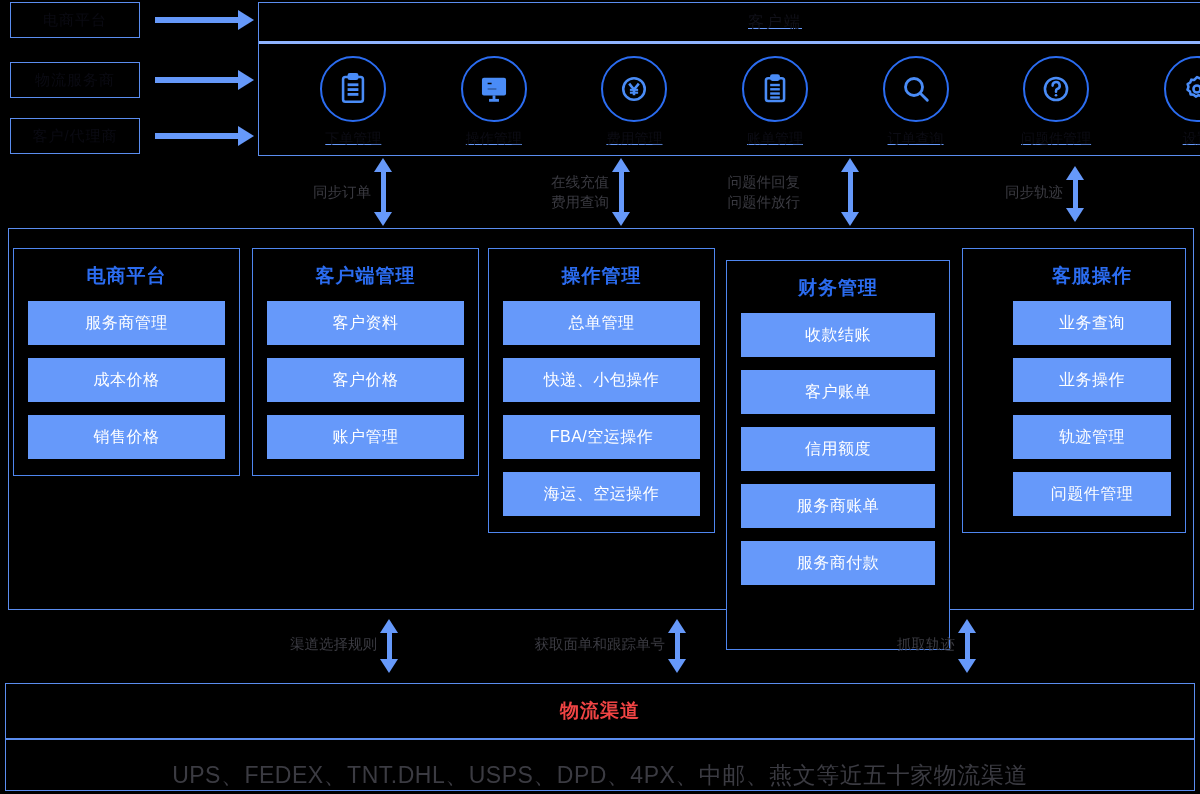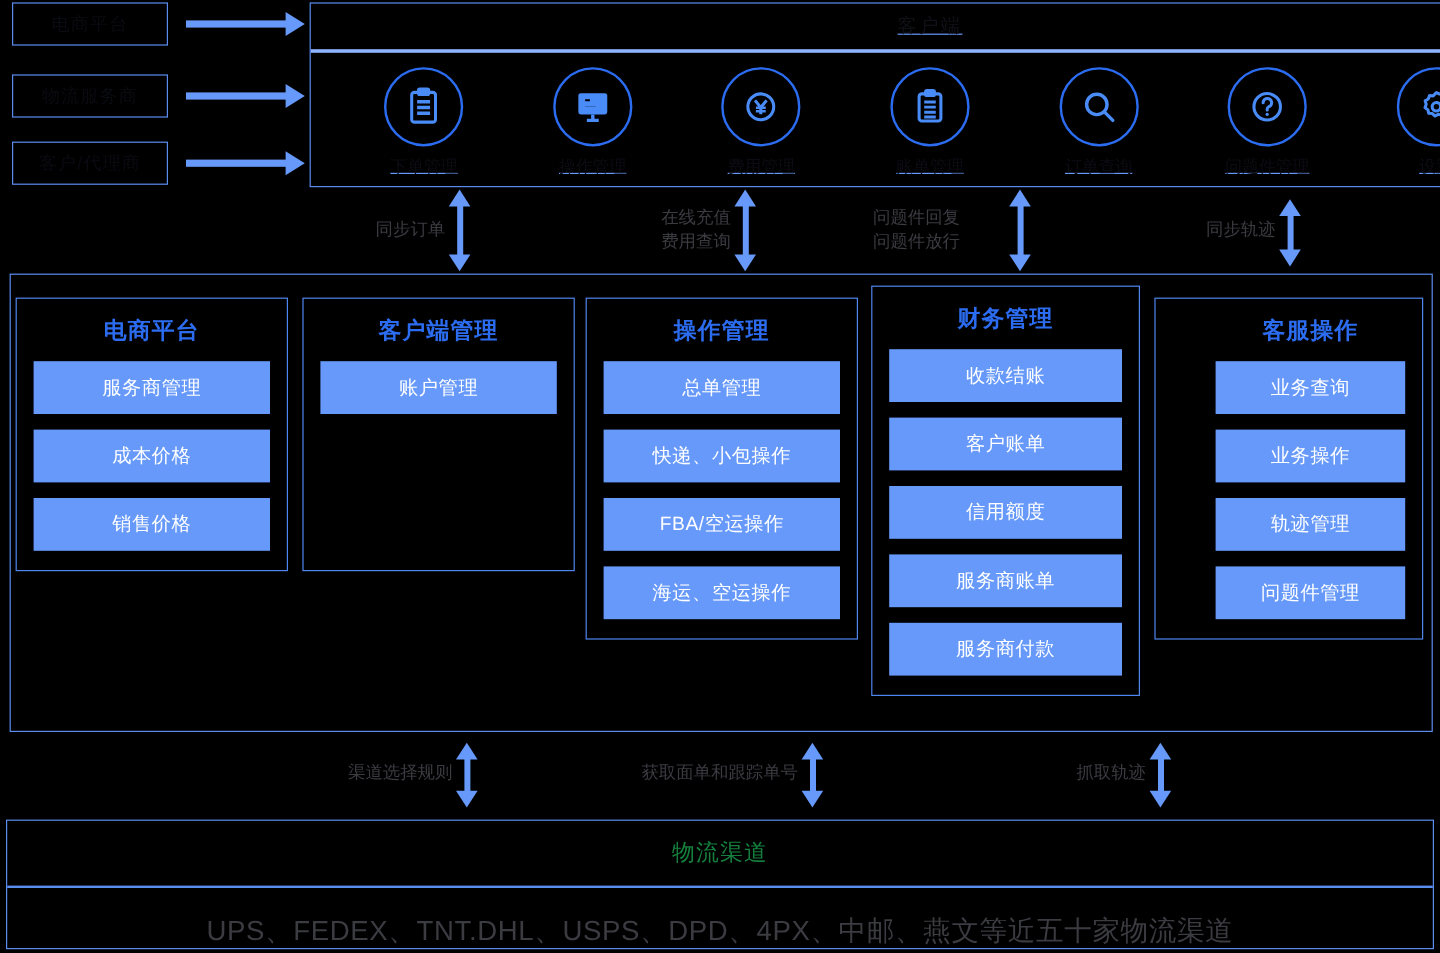--- a/index.html
+++ b/index.html
@@ -70,21 +70,21 @@
   .module-item{
     margin:0 14px 13px 14px;height:44px;background:#6699fa;
     display:flex;align-items:center;justify-content:center;
     color:#ffffff;font-size:16px;letter-spacing:.5px;
   }
 
   
   .logi-box{border:1.5px solid #5b8def;background:#000;}
   .logi-title{
     height:54px;display:flex;align-items:center;justify-content:center;
-    font-weight:normal;font-size:19px;color:#15803d;
+    font-weight:bold;font-size:19px;color:#ef4444;
     border-bottom:2px solid #5b8def;letter-spacing:1px;
   }
   .logi-list{
     height:71px;display:flex;align-items:center;justify-content:center;
     font-size:23px;color:#3b3b42;letter-spacing:.5px;
   }
 </style>
 </head>
 <body>
 
@@ -219,32 +219,34 @@
 
 <div class="module-col" style="left:13px;top:248px;width:227px;height:228px;">
   <div class="module-title">电商平台</div>
   <div class="module-item">服务商管理</div>
   <div class="module-item">成本价格</div>
   <div class="module-item">销售价格</div>
 </div>
 
 <div class="module-col" style="left:252px;top:248px;width:227px;height:228px;">
   <div class="module-title">客户端管理</div>
+  <div class="module-item">客户资料</div>
+  <div class="module-item">客户价格</div>
   <div class="module-item">账户管理</div>
 </div>
 
 <div class="module-col" style="left:488px;top:248px;width:227px;height:285px;">
   <div class="module-title">操作管理</div>
   <div class="module-item">总单管理</div>
   <div class="module-item">快递、小包操作</div>
   <div class="module-item">FBA/空运操作</div>
   <div class="module-item">海运、空运操作</div>
 </div>
 
-<div class="module-col" style="left:726px;top:238px;width:224px;height:342px;">
+<div class="module-col" style="left:726px;top:260px;width:224px;height:390px;">
   <div class="module-title">财务管理</div>
   <div class="module-item">收款结账</div>
   <div class="module-item">客户账单</div>
   <div class="module-item">信用额度</div>
   <div class="module-item">服务商账单</div>
   <div class="module-item">服务商付款</div>
 </div>
 
 <div class="module-col" style="left:962px;top:248px;width:224px;height:285px;padding-left:36px;">
   <div class="module-title">客服操作</div>

